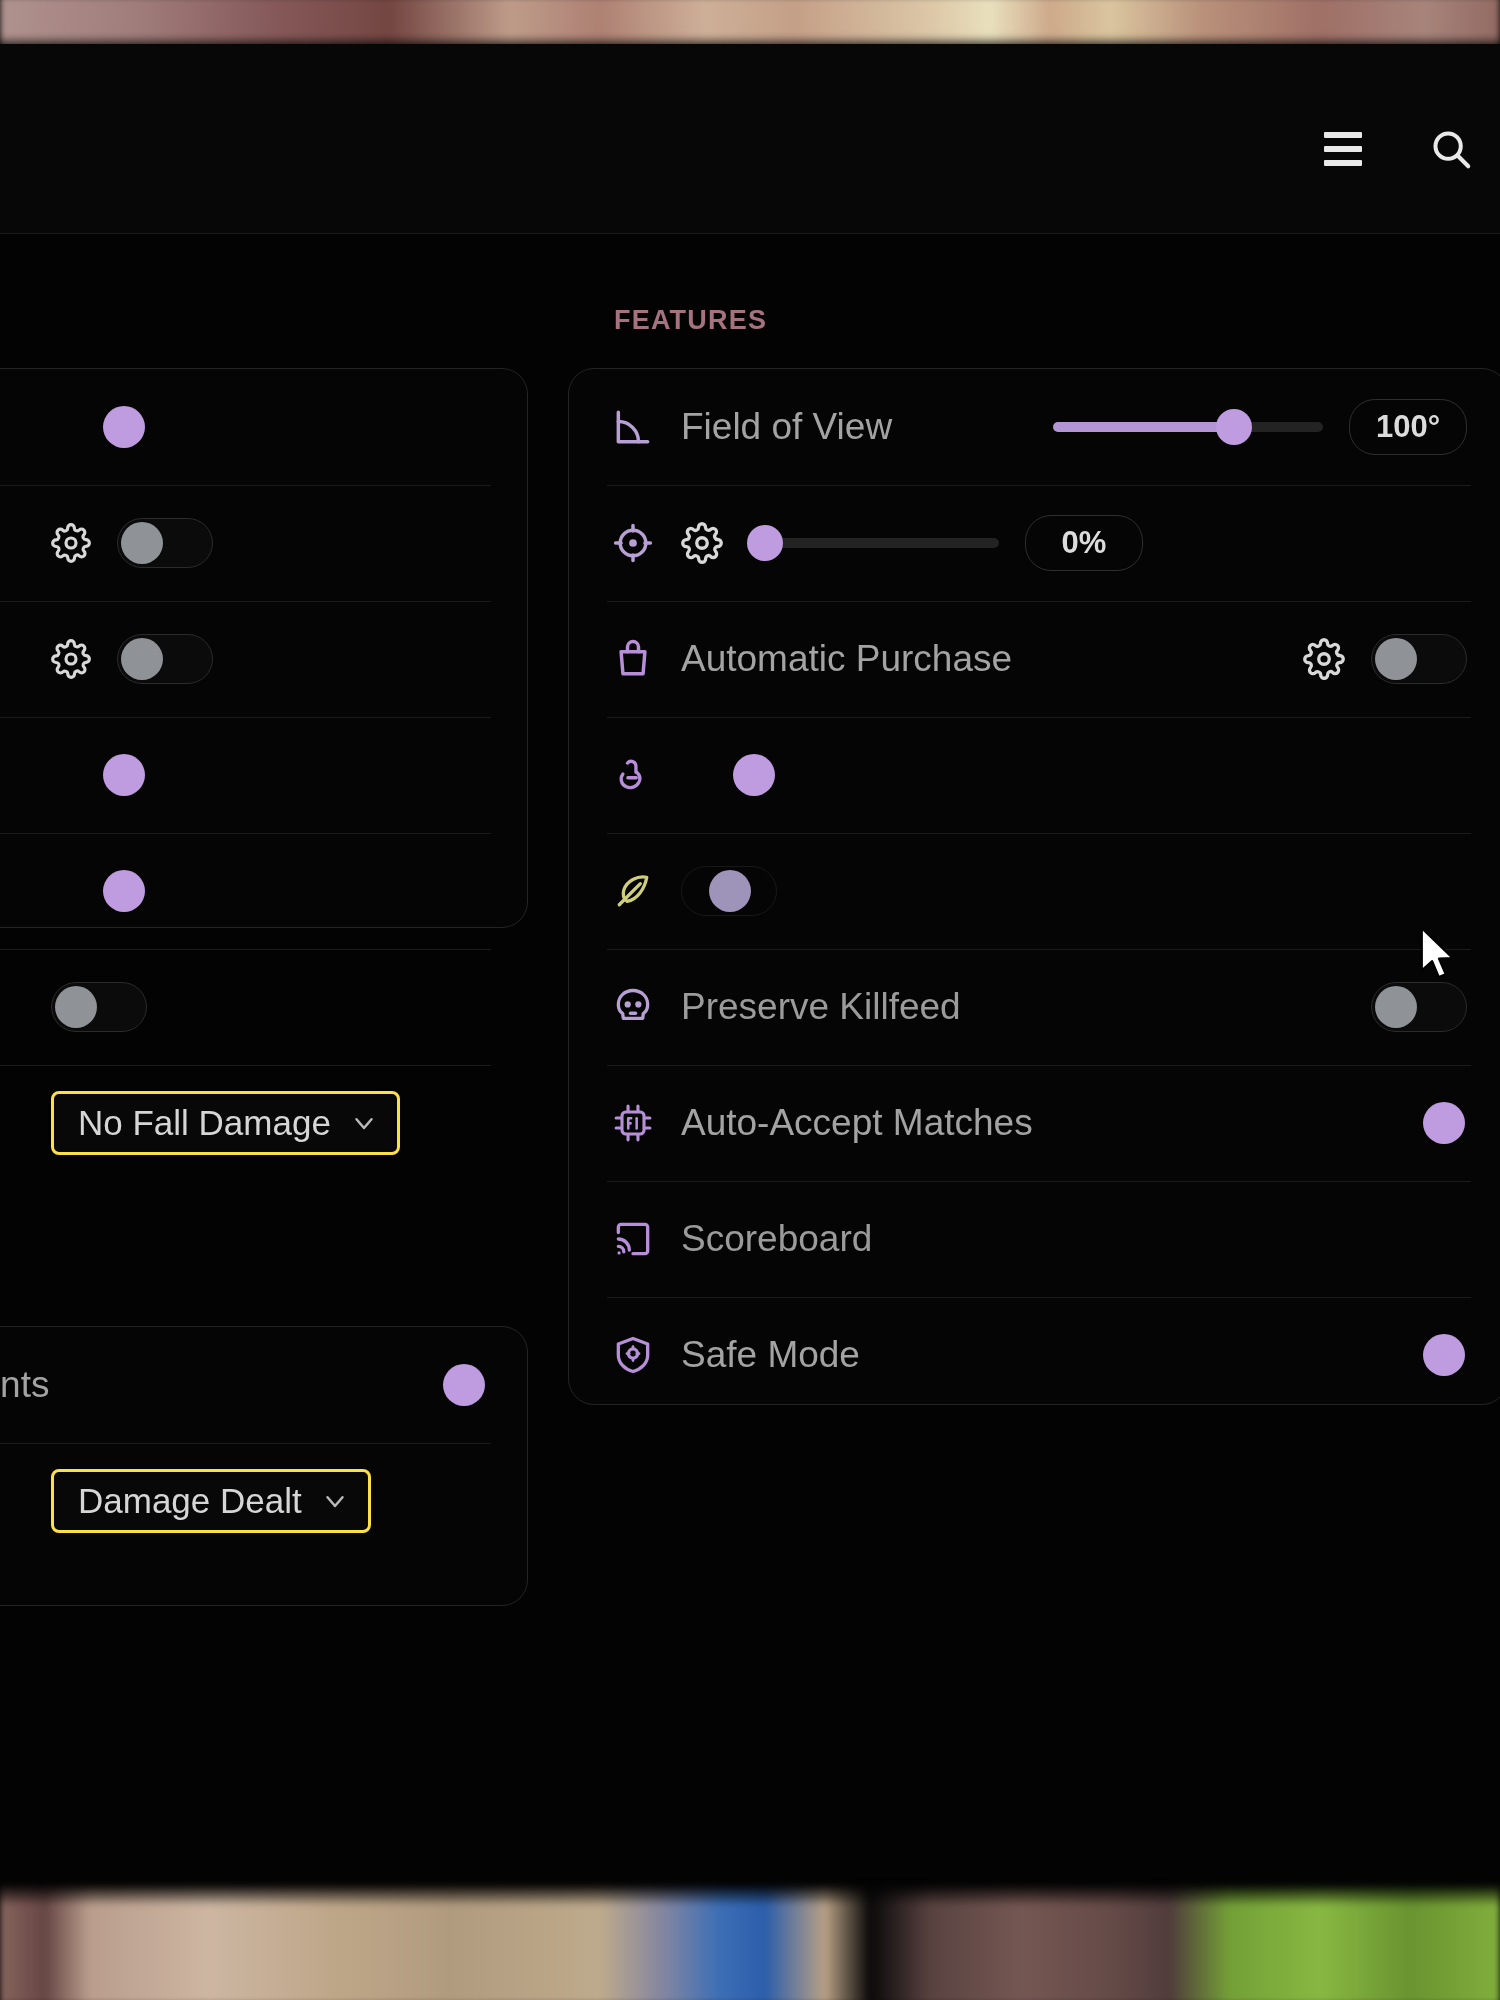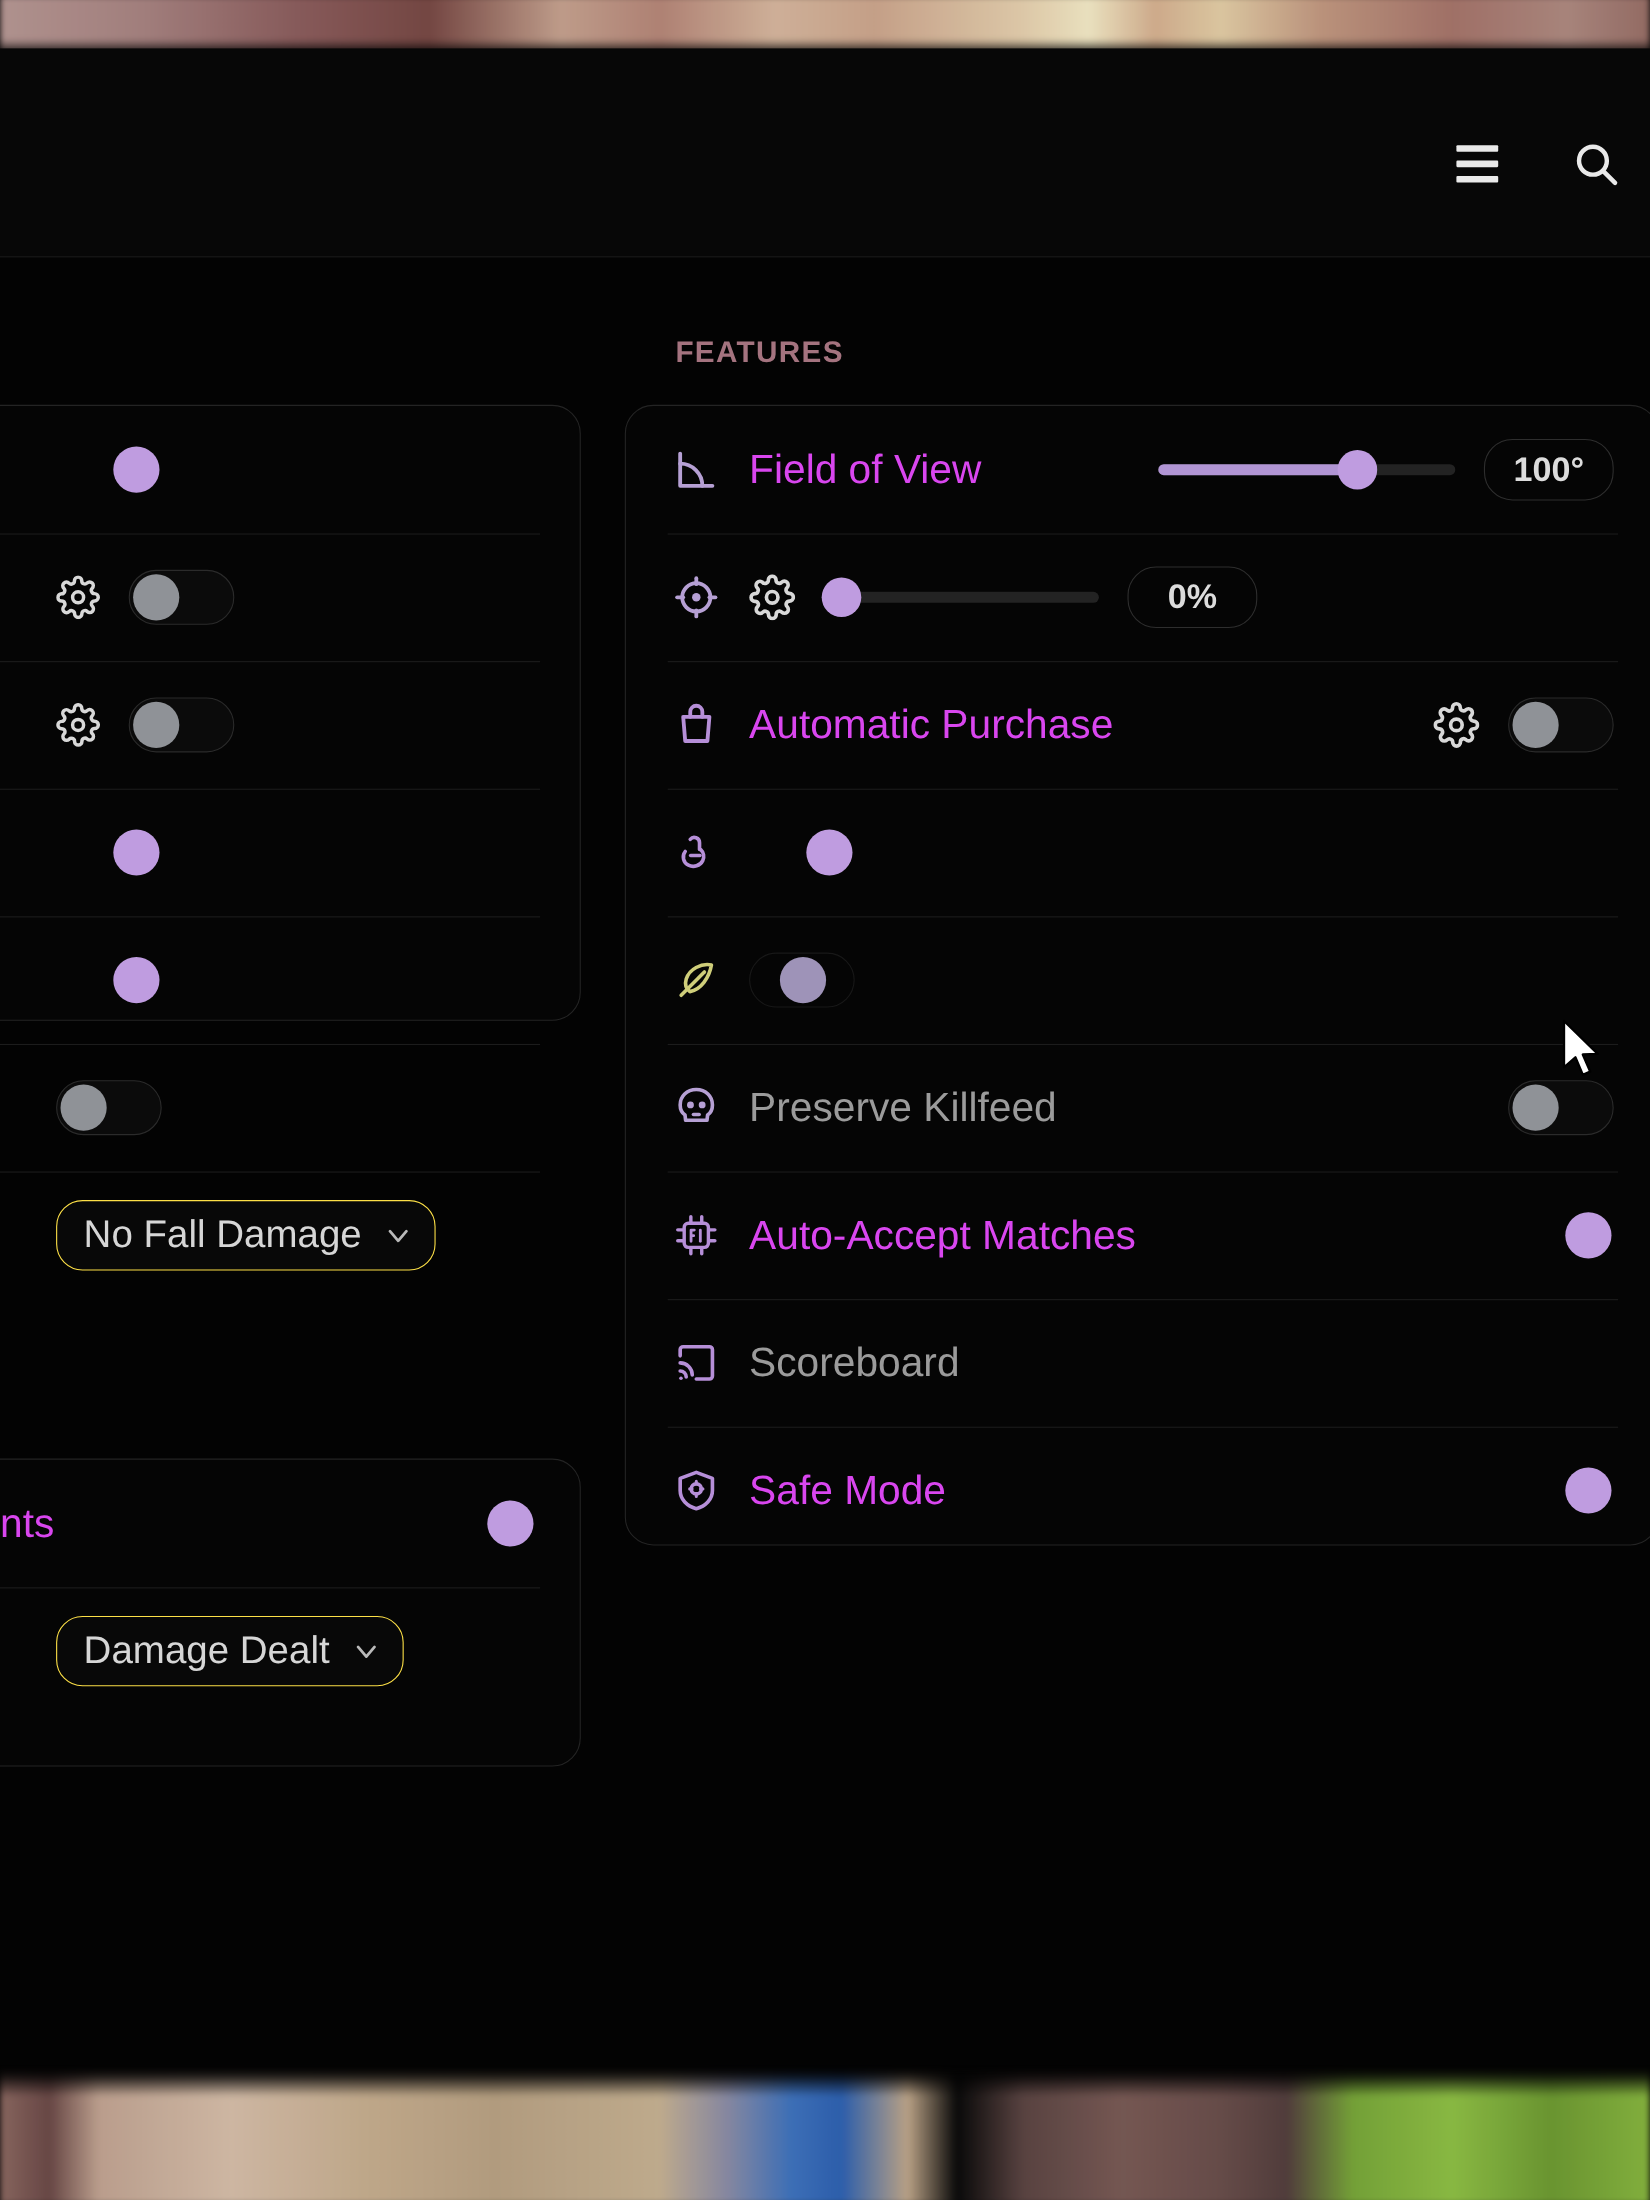--- a/index.html
+++ b/index.html
@@ -149,21 +149,21 @@
     width: 52px;
     height: 52px;
     display: flex;
     align-items: center;
     justify-content: center;
     margin-right: 22px;
   }
   .row-label {
     flex: 1 1 auto;
     font-size: 37px;
-    color: #d946ef;
+    color: #a3a3a3;
     white-space: nowrap;
   }
   .row-label.dim { color: #9b9b9b; }
   .row-controls {
     flex: 0 0 auto;
     display: flex;
     align-items: center;
     gap: 26px;
   }
 
@@ -243,22 +243,22 @@
     font-size: 31px;
     font-weight: bold;
     color: #dcdcdc;
   }
 
   
   .dropdown {
     flex: 0 0 auto;
     height: 64px;
     padding: 0 18px 0 24px;
-    border: 1px solid #fde047;
-    border-radius: 24px;
+    border: 3px solid #fde047;
+    border-radius: 8px;
     background: #080808;
     display: flex;
     align-items: center;
     gap: 18px;
     cursor: pointer;
   }
   .dropdown .dd-text {
     font-size: 35px;
     color: #d6d6d6;
     white-space: nowrap;

